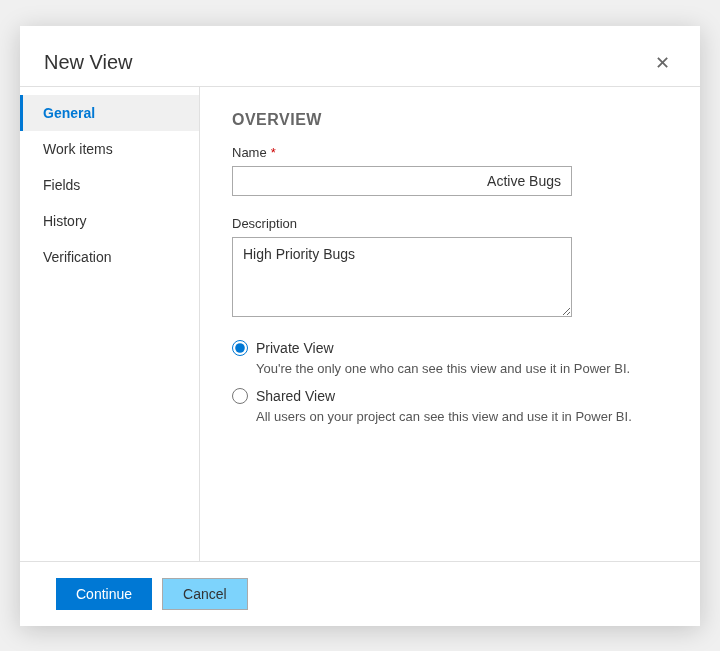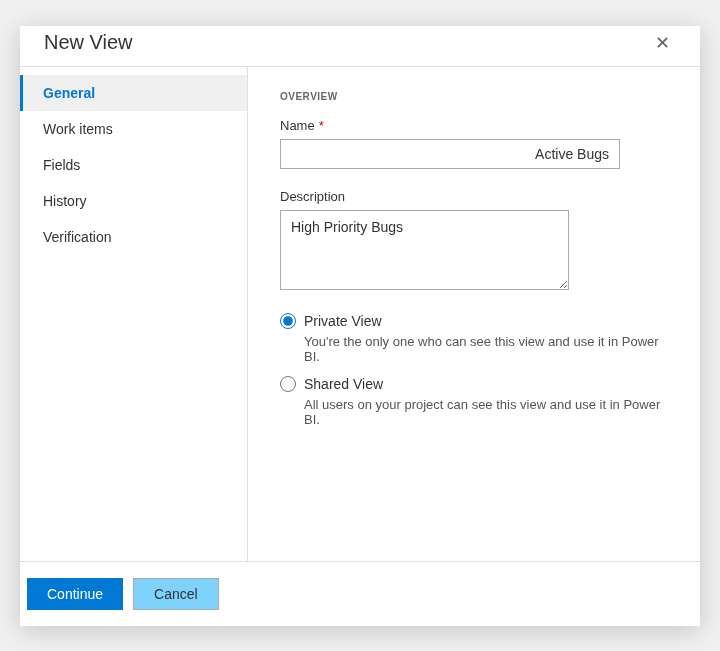--- a/index.html
+++ b/index.html
@@ -16,21 +16,21 @@
     .dialog {
       background: #fff;
       width: 680px;
       min-height: 600px;
       box-shadow: 0 4px 24px rgba(0,0,0,0.18);
       display: flex;
       flex-direction: column;
       position: relative;
     }
     .dialog-header {
-      padding: 4px 24px 10px 24px;
+      padding: 24px 24px 10px 24px;
       display: flex;
       align-items: center;
       justify-content: space-between;
       border-bottom: none;
     }
     .dialog-title {
       font-size: 20px;
       font-weight: 400;
       color: #333;
     }
@@ -42,21 +42,21 @@
       color: #666;
       line-height: 1;
       padding: 4px 6px;
     }
     .dialog-body {
       display: flex;
       flex: 1;
       border-top: 1px solid #e0e0e0;
     }
     .sidebar {
-      width: 228px;
+      width: 180px;
       border-right: 1px solid #e0e0e0;
       padding: 8px 0;
       flex-shrink: 0;
     }
     .sidebar-item {
       padding: 10px 20px;
       cursor: pointer;
       color: #333;
       font-size: 14px;
       border-left: 3px solid transparent;
@@ -66,21 +66,21 @@
       border-left: 3px solid #0078d4;
       color: #0078d4;
       font-weight: 600;
     }
     .main-content {
       flex: 1;
       padding: 24px 32px;
       overflow-y: auto;
     }
     .section-label {
-      font-size: 10px;
+      font-size: 16px;
       font-weight: 600;
       color: #666;
       text-transform: uppercase;
       letter-spacing: 0.5px;
       margin-bottom: 16px;
     }
     .form-group {
       margin-bottom: 20px;
     }
     .form-label {
@@ -97,21 +97,21 @@
     .form-input {
       width: 340px;
       padding: 6px 10px;
       border: 1px solid #aaa;
       font-size: 14px;
       color: #333;
       outline: none;
       text-align: right;
     }
     .form-textarea {
-      width: 289px;
+      width: 340px;
       height: 80px;
       padding: 8px 10px;
       border: 1px solid #aaa;
       font-size: 14px;
       color: #333;
       resize: vertical;
       outline: none;
       font-family: inherit;
     }
     .sharing-section {
@@ -140,21 +140,21 @@
     .radio-text {
       font-size: 14px;
       color: #333;
     }
     .radio-desc {
       font-size: 13px;
       color: #555;
       margin-left: 24px;
     }
     .dialog-footer {
-      padding: 16px 7px;
+      padding: 16px 36px;
       display: flex;
       gap: 10px;
       border-top: 1px solid #e0e0e0;
     }
     .btn-continue {
       background: #0078d4;
       color: #fff;
       border: none;
       padding: 7px 20px;
       font-size: 14px;

